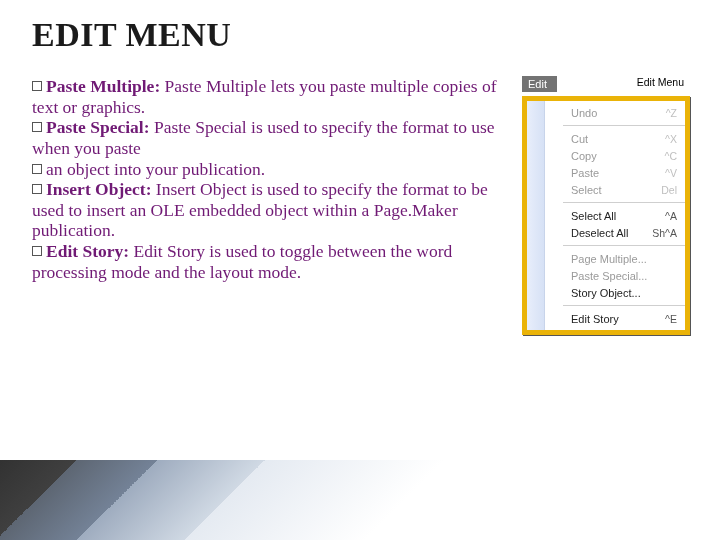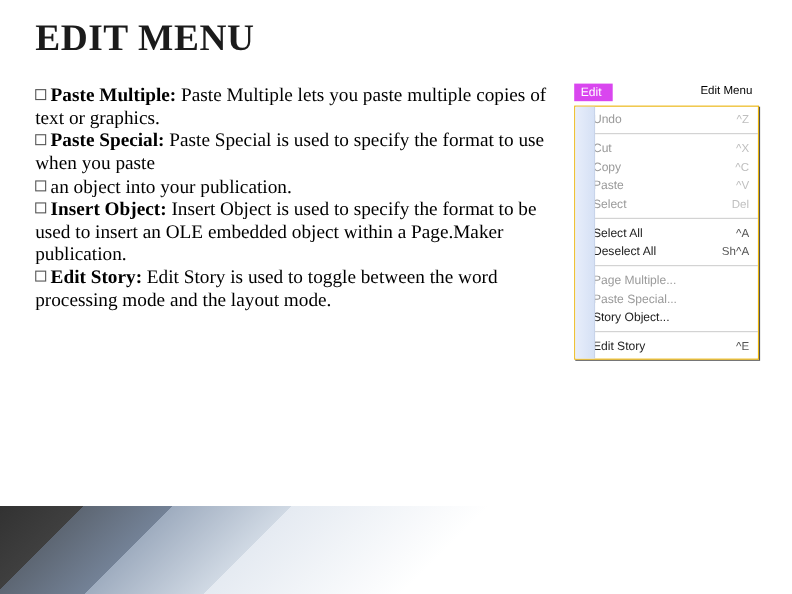--- a/index.html
+++ b/index.html
@@ -28,21 +28,21 @@
     display: flex;
     flex-direction: row;
     align-items: flex-start;
     gap: 8px;
     width: 100%;
   }
   .bullets {
     flex: 1;
     font-size: 17.5px;
     line-height: 1.18;
-    color: #000000;
+    color: #701a75;
     padding-right: 4px;
   }
   .bullets p { margin-bottom: 0; }
   .cb {
     display: inline-block;
     width: 10px; height: 10px;
     border: 1px solid #555;
     margin-right: 4px;
     position: relative;
     top: -1px;
@@ -59,40 +59,40 @@
     position: relative;
   }
   .menu-header {
     display: flex;
     align-items: flex-start;
     gap: 10px;
     height: 18px;
     margin-bottom: 2px;
   }
   .edit-tab {
-    background: #d946ef;
+    background: #737373;
     color: #fff;
     padding: 1px 10px 2px 6px;
     font-size: 11px;
     height: 16px;
     line-height: 14px;
   }
   .menu-caption {
     font-size: 10.5px;
     color: #000;
     white-space: nowrap;
     margin-left: auto;
     padding-right: 6px;
   }
   .menu-body {
     background: #fff;
-    border: 1px solid #eab308;
+    border: 5px solid #eab308;
     box-shadow: 1px 1px 0 #555;
     position: relative;
-    padding-left: 8px;
+    padding-left: 36px;
   }
   .menu-gutter {
     position: absolute;
     left: 0; top: 0; bottom: 0;
     width: 18px;
     background: linear-gradient(to right, #e8eefb, #d6e1f5);
     border-right: 1px solid #c8d4ea;
   }
   .menu-group { padding: 3px 6px 3px 6px; }
   .menu-row {

